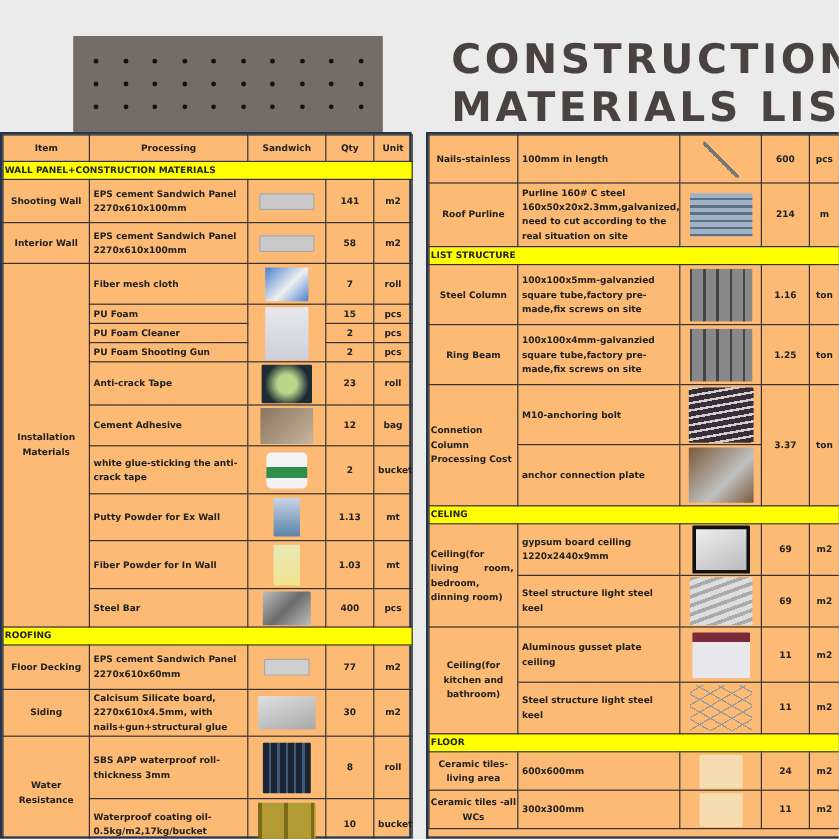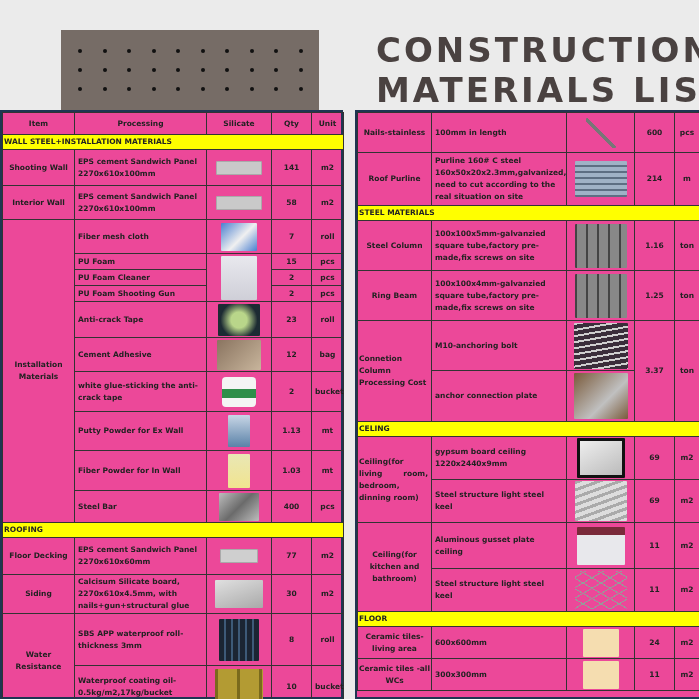--- a/index.html
+++ b/index.html
@@ -1,20 +1,20 @@
 <!DOCTYPE html>
 <html><head>
 <meta charset="utf-8">
 <style>
   * { box-sizing: border-box; margin: 0; padding: 0; }
   body { width: 699px; height: 699px; background: #ebebeb; position: relative; overflow: hidden; font-family: "DejaVu Sans", sans-serif; }
   .peg { position: absolute; left: 61px; top: 30px; width: 258px; height: 80px; background: #766c66; }
   .peg .dot { position: absolute; width: 4px; height: 4px; border-radius: 50%; background: #111; }
   .title { position: absolute; left: 376px; top: 30px; color: #4a4241; font-family: "DejaVu Sans", sans-serif; font-weight: bold; font-size: 34px; letter-spacing: 3px; line-height: 40px; white-space: nowrap; }
-  .panel { position: absolute; background: #ec4899; border: 2px solid #1f3552; }
+  .panel { position: absolute; background: #fdba74; border: 2px solid #1f3552; }
   .panel.left { left: 0; top: 110px; width: 343px; height: 589px; }
   .panel.right { left: 355px; top: 110px; width: 344px; height: 589px; border-right: none; }
   table { border-collapse: collapse; width: 100%; table-layout: fixed; }
   td, th { border: 1px solid #333; font-size: 7.5px; font-weight: bold; color: #222; vertical-align: middle; padding: 1px 3px; line-height: 12px; }
   th { height: 22px; text-align: center; }
   td.c { text-align: center; }
   tr.sec td { background: #ffff00; height: 15px; padding: 0 1px; font-size: 7.5px; }
   .pic { margin: 0 auto; border-radius: 1px; }
 </style>
 </head>
@@ -64,26 +64,26 @@
         <col style="width:72px">
         <col style="width:132px">
         <col style="width:65px">
         <col style="width:40px">
         <col style="width:32px">
       </colgroup>
   <tbody>
         <tr>
     <th>Item</th>
     <th>Processing</th>
-    <th>Silicate</th>
+    <th>Sandwich</th>
     <th>Qty</th>
     <th>Unit</th>
   </tr>
   <tr class="sec">
-          <td colspan="5">WALL STEEL+INSTALLATION MATERIALS</td>
+          <td colspan="5">WALL PANEL+CONSTRUCTION MATERIALS</td>
         </tr>
   <tr style="height:36px">
     <td class="c">Shooting Wall</td>
     <td>EPS cement Sandwich Panel 2270x610x100mm</td>
     <td>
             <div class="pic" style="width:46px;height:14px;background:#c9c9c9;border:1px solid #aaa"></div>
           </td>
     <td class="c">141</td>
     <td class="c">m2</td>
   </tr>
@@ -235,21 +235,21 @@
   <tr style="height:53px">
     <td class="c">Roof Purline</td>
     <td>Purline 160# C steel 160x50x20x2.3mm,galvanized, need to cut according to the real situation on site</td>
     <td>
             <div class="pic" style="width:52px;height:36px;background:repeating-linear-gradient(180deg,#9fb2c6 0 4px,#5d6f83 4px 6px)"></div>
           </td>
     <td class="c">214</td>
     <td class="c">m</td>
   </tr>
   <tr class="sec">
-          <td colspan="5">STEEL MATERIALS</td>
+          <td colspan="5">LIST STRUCTURE</td>
         </tr>
   <tr style="height:50px">
     <td class="c">Steel Column</td>
     <td>100x100x5mm-galvanzied square tube,factory pre-made,fix screws on site</td>
     <td>
             <div class="pic" style="width:52px;height:44px;background:repeating-linear-gradient(90deg,#444 0 2px,#888 2px 11px),#777"></div>
           </td>
     <td class="c">1.16</td>
     <td class="c">ton</td>
   </tr>

